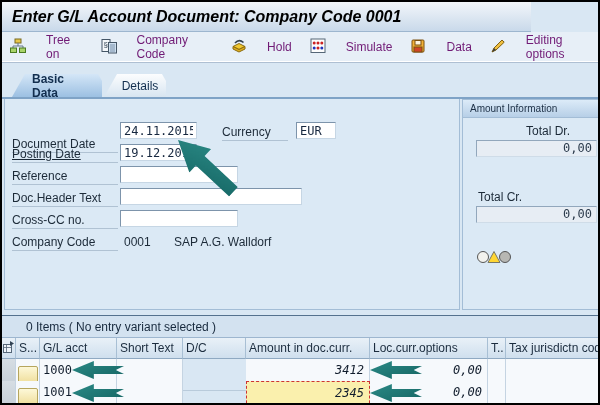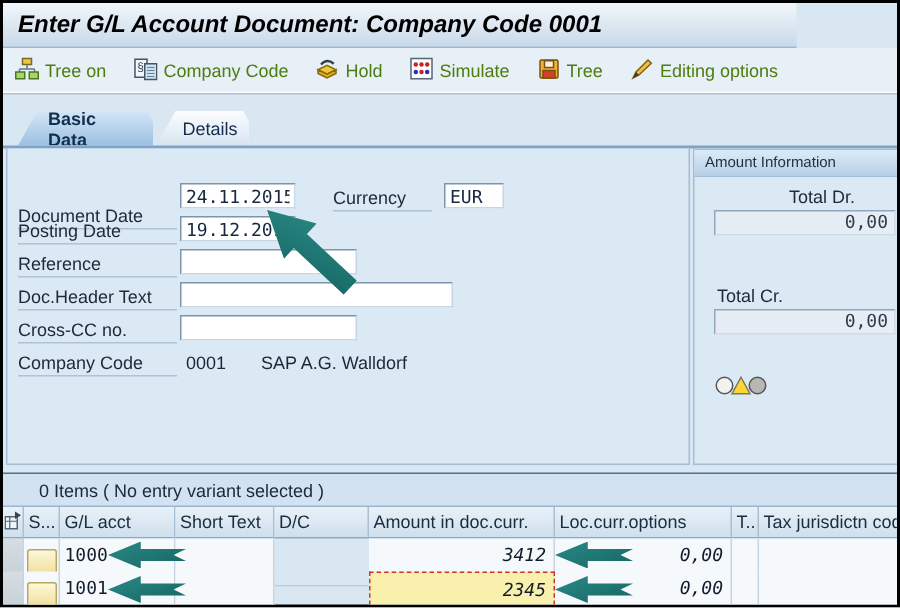--- a/index.html
+++ b/index.html
@@ -16,21 +16,21 @@
     border-bottom:1px solid #9db6cf;
     font:italic bold 16px "Liberation Sans", sans-serif; color:#000;
     line-height:30px; padding-left:10px;
   }
   .toolbar {
     position:absolute; left:0; top:30px; width:596px; height:31px;
     background:#e7eff7; border-bottom:1px solid #aebfd2;
     display:flex; align-items:center; gap:18px; padding-left:8px;
     box-shadow:inset 0 -1px 0 #ffffff;
   }
-  .tb-btn { display:flex; align-items:center; gap:4px; font-size:12px; color:#4d7c0f; cursor:default; }
+  .tb-btn { display:flex; align-items:center; gap:20px; font-size:12px; color:#701a75; cursor:default; }
   .tb-btn svg { flex:0 0 auto; }
   
   .tab {
     position:absolute; top:72px; height:23px; font-size:12px; color:#122e4e;
     display:flex; align-items:center; justify-content:center;
     padding:0 10px 0 20px;
     clip-path:polygon(13px 0%, calc(100% - 4px) 0%, 100% 7px, 100% 100%, 0% 100%);
     filter:drop-shadow(0 0 1px #6c8fb4);
   }
   .tab.active { left:10px; width:90px; background:linear-gradient(#d4e6f7,#9cc0e2); font-weight:bold; }
@@ -149,21 +149,21 @@
             <circle cx="11.8" cy="10" r="1.5" fill="#2233bb"></circle>
           </svg></span>
       <span>Simulate</span>
     </div>
     <div class="tb-btn">
       <span><svg width="16" height="16" viewBox="0 0 16 16">
             <rect x="2" y="2" width="12" height="12" rx="1" fill="#f2b137" stroke="#7a5010"></rect>
             <rect x="5" y="2.5" width="6" height="4.5" fill="#fdf3df" stroke="#7a5010"></rect>
             <rect x="4" y="9" width="8" height="5" fill="#cf4426" stroke="#7a5010"></rect>
           </svg></span>
-      <span>Tree</span>
+      <span>Data</span>
     </div>
     <div class="tb-btn">
       <span><svg width="16" height="16" viewBox="0 0 16 16">
             <path d="M2 14 L4 10 L12 2 L14.2 4.2 L6 12 Z" fill="#f0c040" stroke="#806010"></path>
             <path d="M2 14 L4 10 L6 12 Z" fill="#3a3a3a"></path>
           </svg></span>
       <span>Editing options</span>
     </div>
   </div>
 
@@ -175,21 +175,21 @@
     </div>
   <div class="tabstrip-line"></div>
 
   <div class="left-panel"></div>
 
   <span class="fld-label" style="left:10px; top:135px; width:106px;">Document Date</span>
   <input class="fld-input" style="left: 118px; top: 120px; width: 77px;" value="24.11.2015">
   <span class="fld-label" style="left:220px; top:123px; width:66px;">Currency</span>
   <input class="fld-input" style="left: 294px; top: 120px; width: 40px;" value="EUR">
 
-  <span class="fld-label" style="left:10px; top:145px; width:106px;">Posting Date</span>
+  <span class="fld-label" style="left:10px; top:145px; width:106px;text-decoration:underline;">Posting Date</span>
   <input class="fld-input" style="left: 118px; top: 142px; width: 77px;" value="19.12.2015">
 
   <span class="fld-label" style="left:10px; top:167px; width:106px;">Reference</span>
   <input class="fld-input" style="left: 118px; top: 164px; width: 118px;" value="">
 
   <span class="fld-label" style="left:10px; top:189px; width:106px;">Doc.Header Text</span>
   <input class="fld-input" style="left: 118px; top: 186px; width: 182px;" value="">
 
   <span class="fld-label" style="left:10px; top:211px; width:106px;">Cross-CC no.</span>
   <input class="fld-input" style="left: 118px; top: 208px; width: 118px;" value="">

